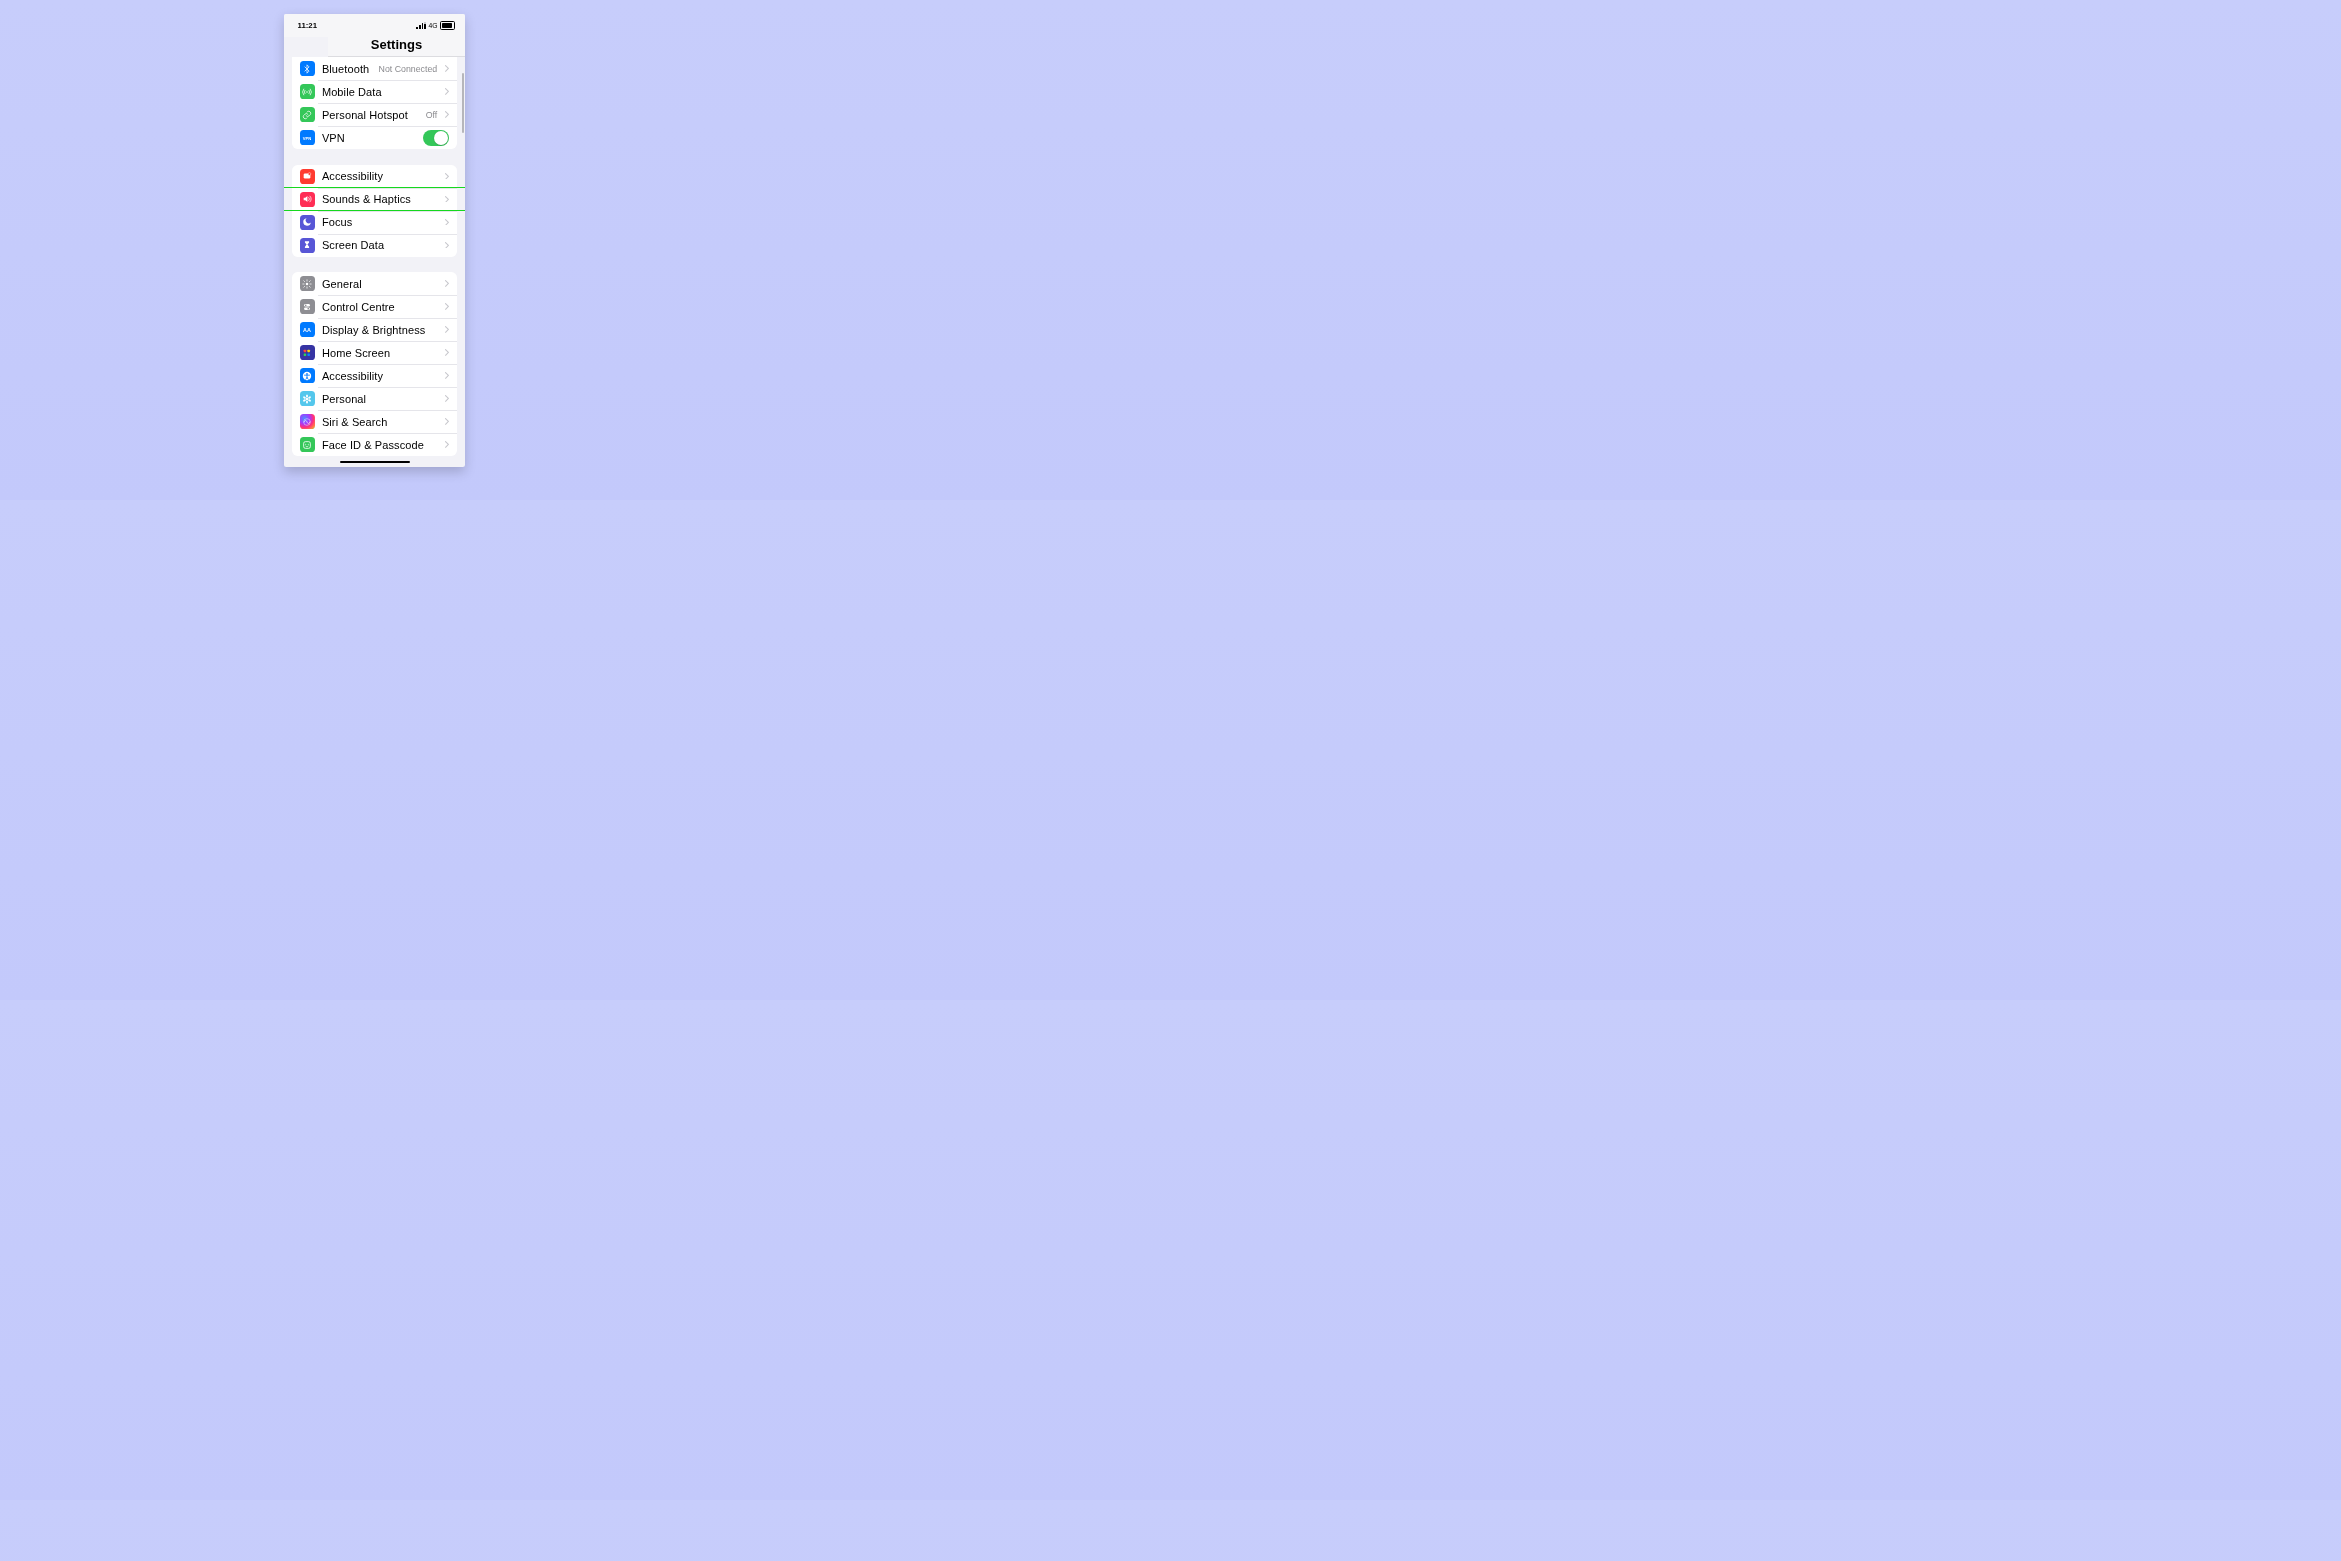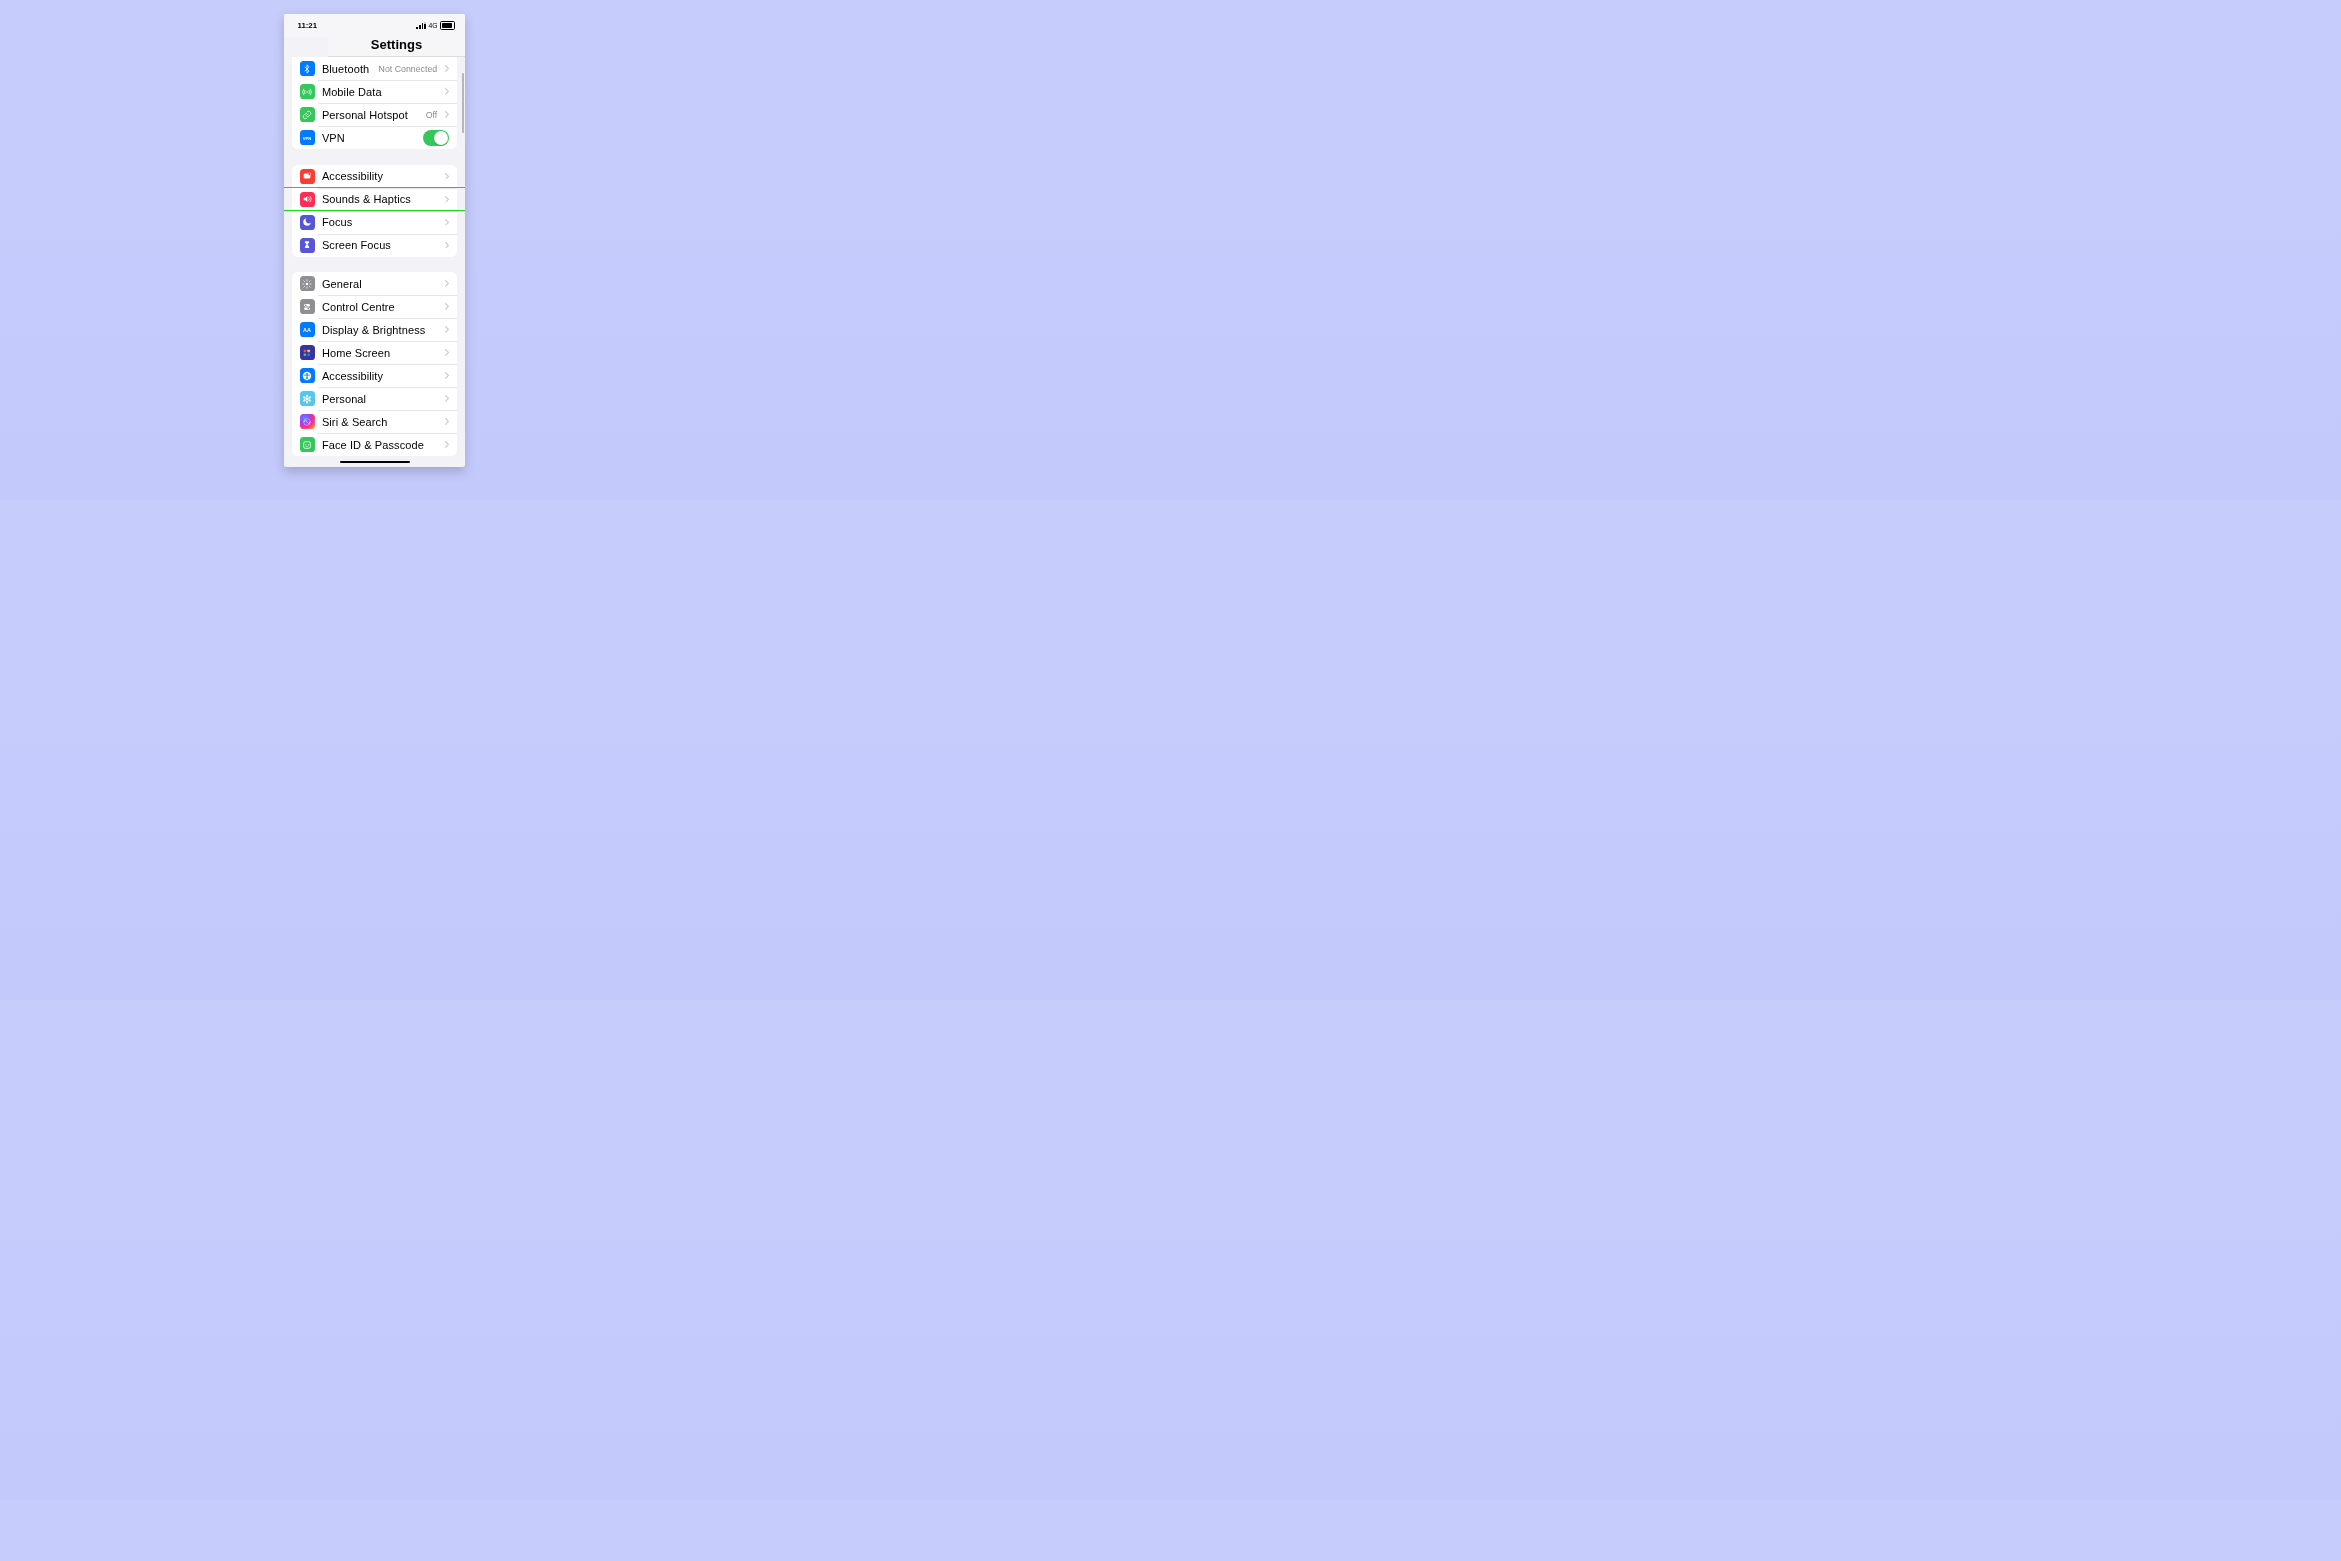--- a/index.html
+++ b/index.html
@@ -200,21 +200,21 @@
               <path d="M1 1l5.5 5.5L1 12" stroke="#c7c7cc" stroke-width="2" fill="none" stroke-linecap="round" stroke-linejoin="round"></path>
             </svg>
           </span>
         </div>
         <div class="row">
           <span class="icon" style="background: rgb(88, 86, 214);">
             <svg viewBox="0 0 24 24">
               <path fill="white" d="M7 3h10v3l-4 5 4 5v3H7v-3l4-5-4-5z"></path>
             </svg>
           </span>
-          <span class="label">Screen Focus</span>
+          <span class="label">Screen Data</span>
           <span class="chev">
             <svg viewBox="0 0 8 13">
               <path d="M1 1l5.5 5.5L1 12" stroke="#c7c7cc" stroke-width="2" fill="none" stroke-linecap="round" stroke-linejoin="round"></path>
             </svg>
           </span>
         </div>
         <div class="highlight" style="top: 22.4px; left: -9.4px;"></div>
       </div>
       <div class="group">
         <div class="row">

